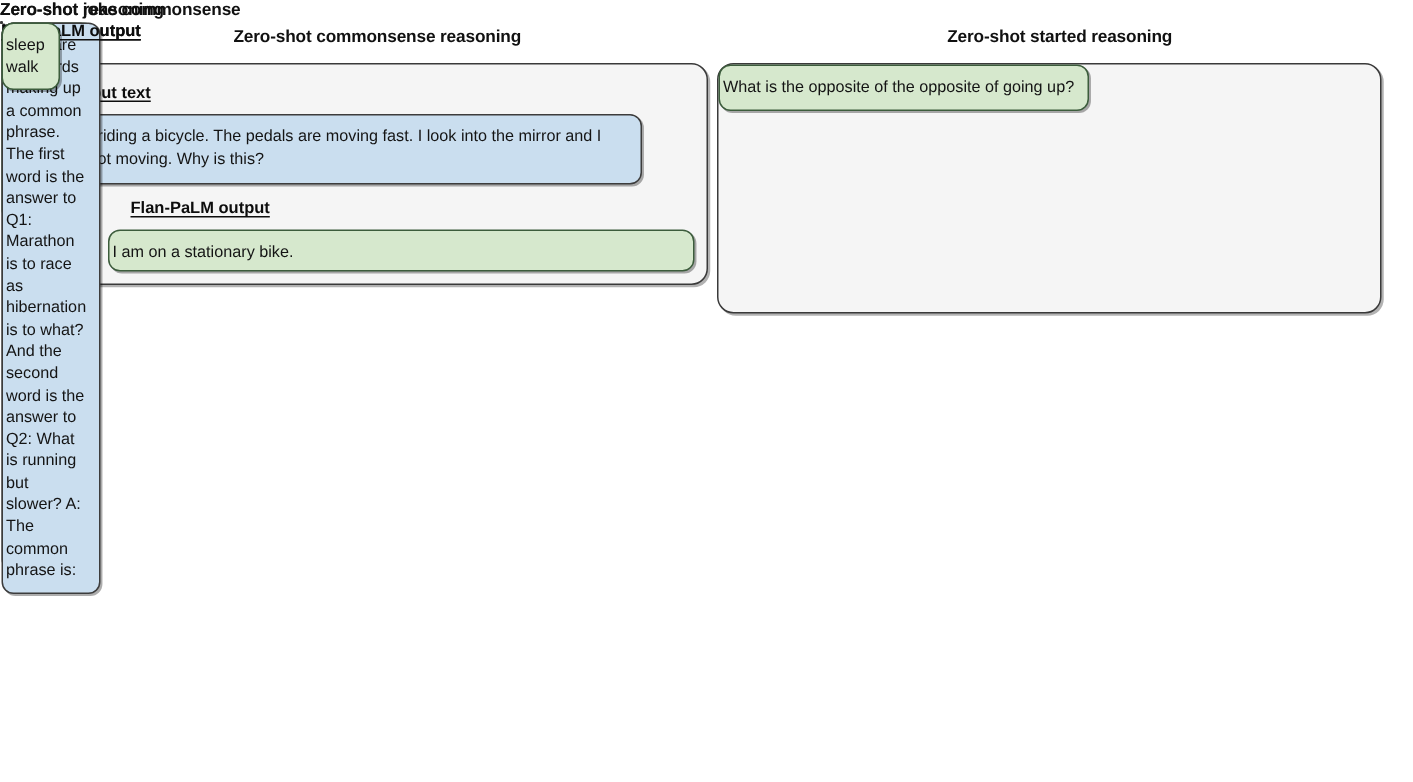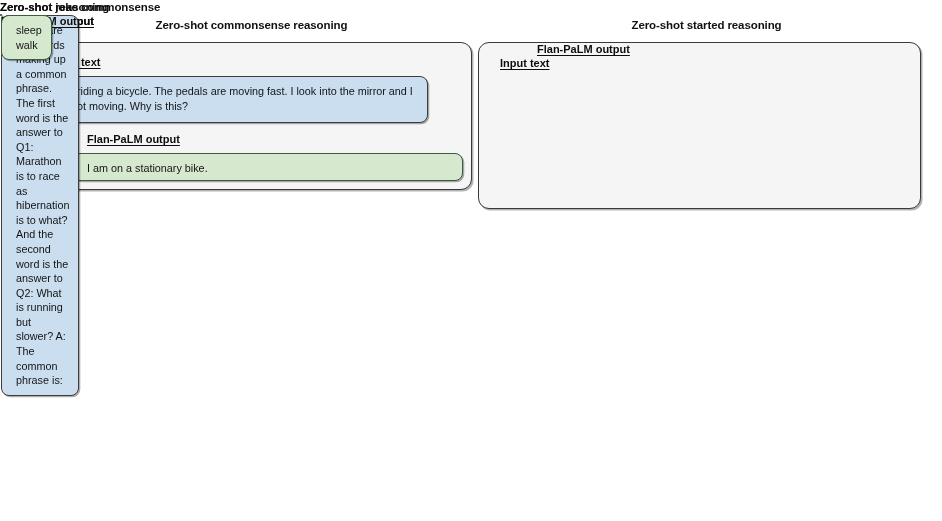--- a/index.html
+++ b/index.html
@@ -63,21 +63,21 @@
   }
 
   
   .bubble {
     position: absolute;
     box-sizing: border-box;
     border-radius: 8px;
     font-size: 10.8px;
     line-height: 14.6px;
     color: #141414;
-    padding: 7px 9px 7px 14px;
+    padding: 7px 9px 7px 2px;
     white-space: pre-wrap;
     box-shadow: 1.3px 1.3px 0 rgba(0,0,0,0.32);
     overflow: hidden;
   }
   .bubble.input {
     background: #cadeef;
     border: 1.2px solid #3c3c3c;
   }
   .bubble.output {
     background: #d6e8cd;
@@ -145,20 +145,21 @@
 
   <div class="panel" id="panel-creative">
     <div class="panel-title">Zero-shot started reasoning</div>
 
     <div class="card">
       <div class="field-label" id="p2-label-input">Input text</div>
 
 
       <div class="field-label" id="p2-label-output">Flan-PaLM output</div>
 
+      <div class="bubble output" id="p2-bubble-output">What is the opposite of the opposite of going up?</div>
     </div>
   </div>
 
   <div class="panel" id="panel-joke">
     <div class="panel-title">Zero-shot joke commonsense</div>
 
     <div class="card">
       <div class="field-label" id="p3-label-input">Input Text</div>
 
       <div class="bubble input" id="p3-bubble-input">I was supposed to start writing the paper at 5:00 PM. But then I started playing with this cool new language model for 10 minutes. 10 minutes later, it's suddenly 9:30 PM!

